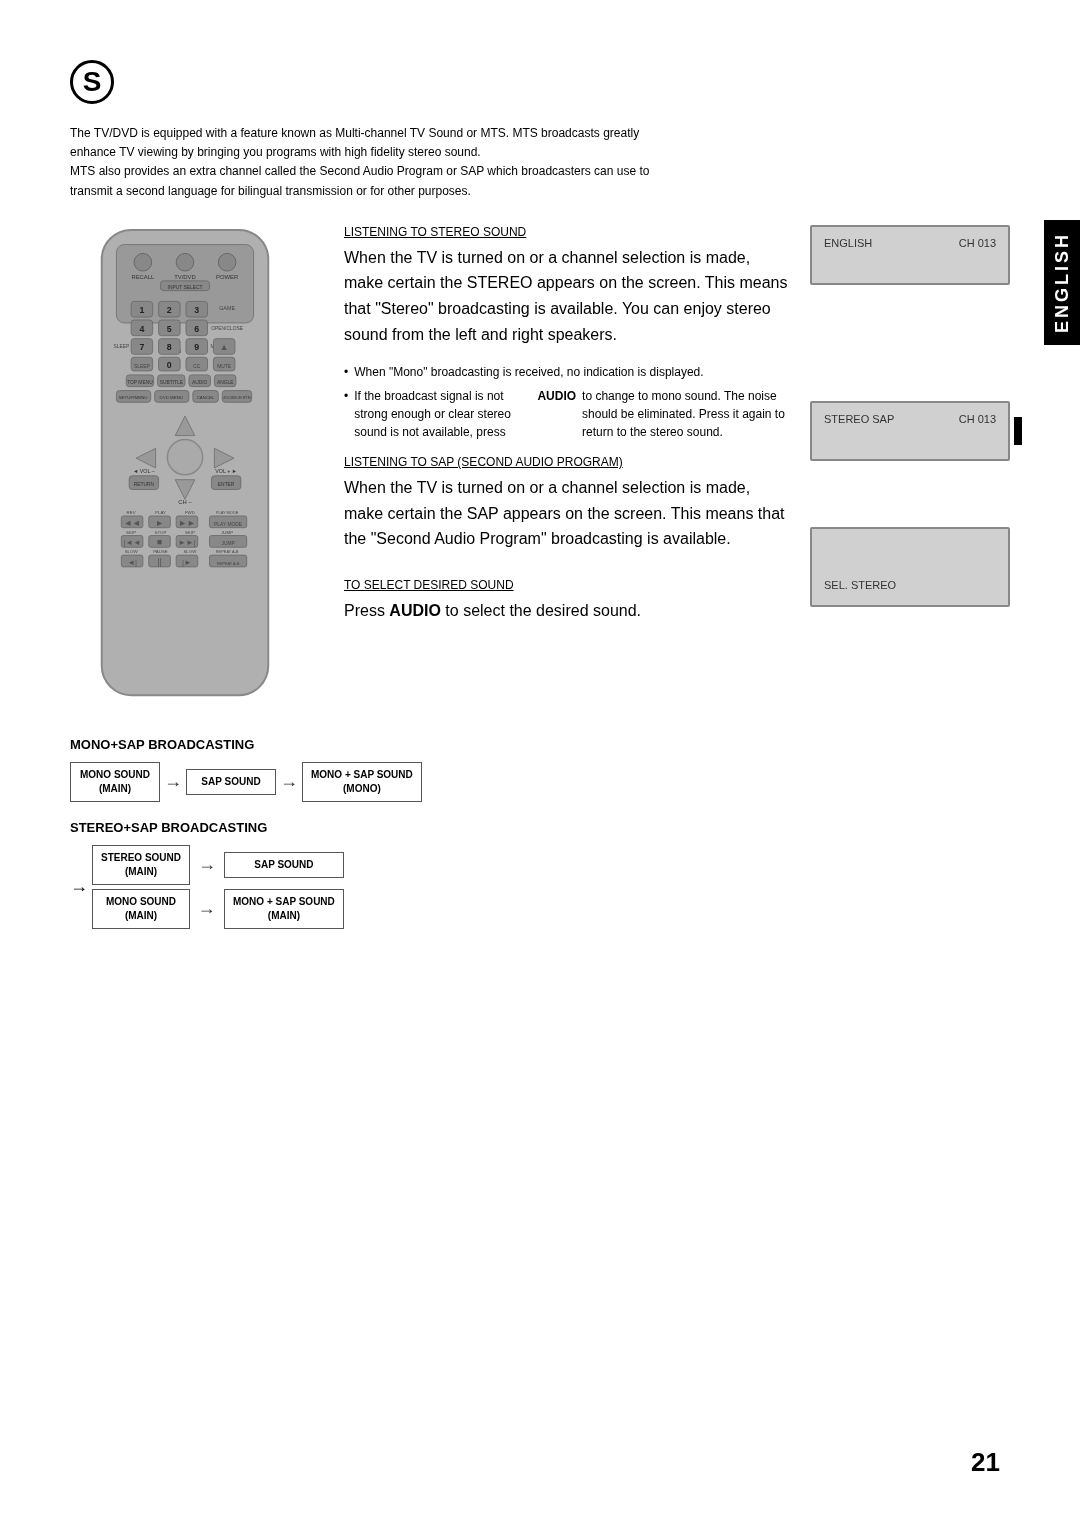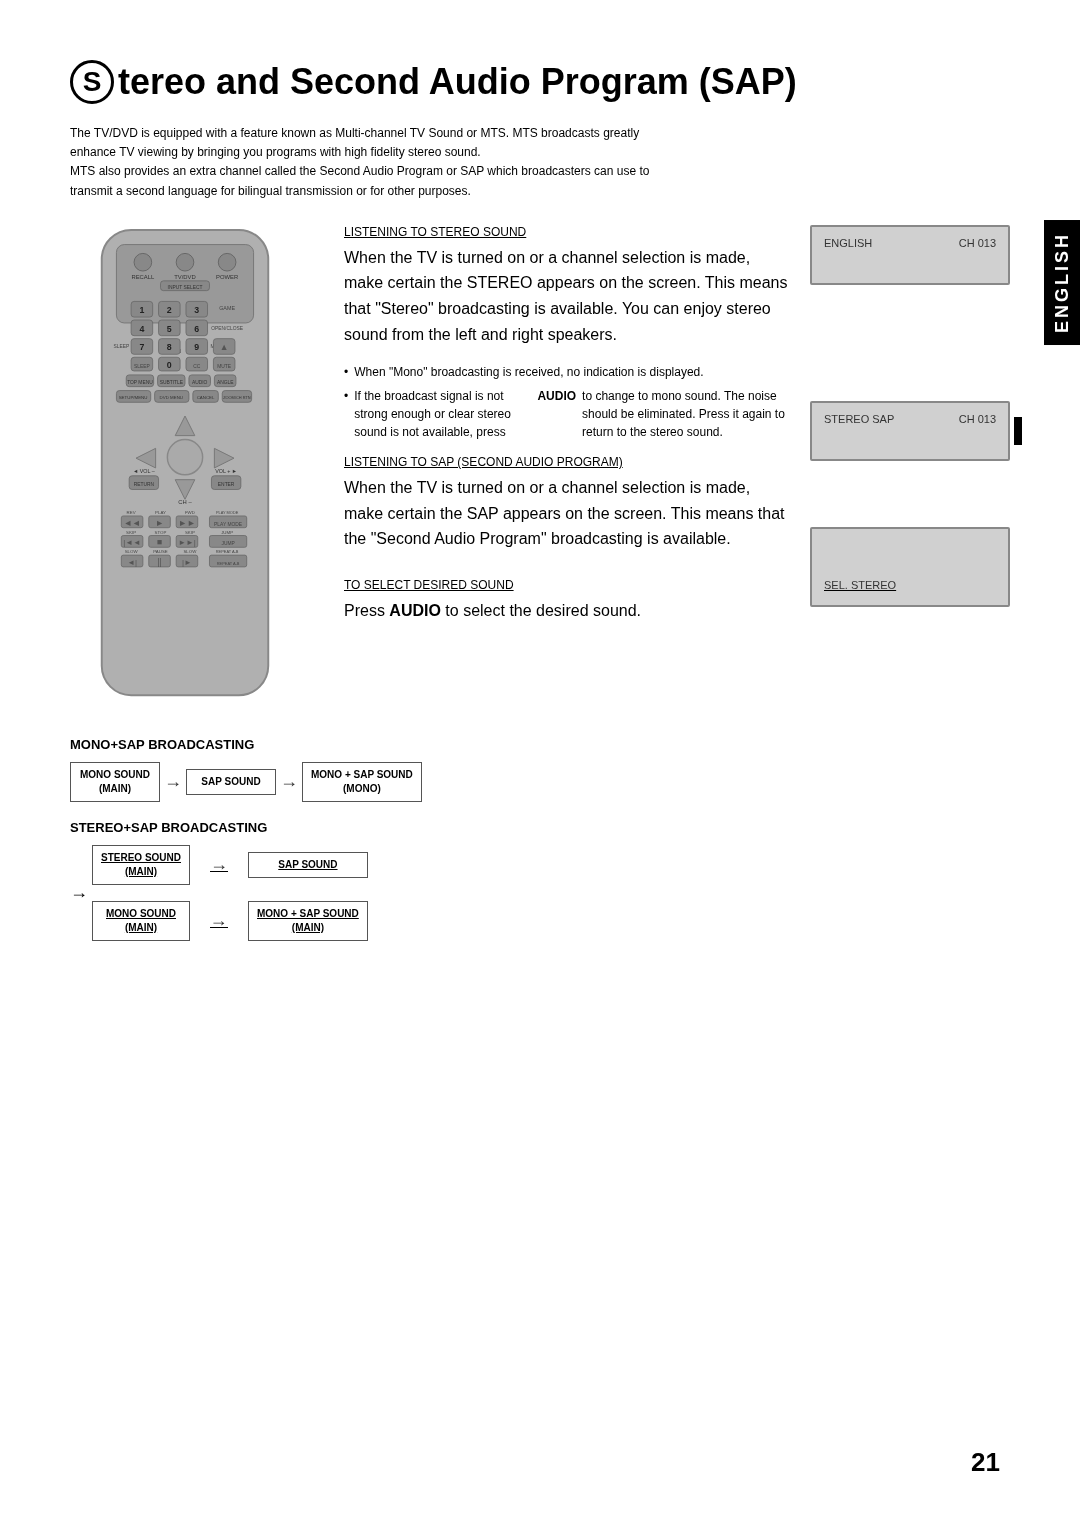--- a/index.html
+++ b/index.html
@@ -210,21 +210,20 @@
 <body>
 
 <div class="page">
 
   <div class="english-tab">ENGLISH</div>
 
   <div class="page-number">21</div>
 
   <div class="title">
     <span class="title-circle">S</span>
-      <span>tereo and Second Audio Program (SAP)</span>
   </div>
 
   <div class="intro-text">
     <span>The TV/DVD is equipped with a feature known as Multi-channel TV Sound or MTS. MTS broadcasts greatly</span><br>
     <span>enhance TV viewing by bringing you programs with high fidelity stereo sound.</span><br>
     <span>MTS also provides an extra channel called the Second Audio Program or SAP which broadcasters can use to</span><br>
     <span>transmit a second language for bilingual transmission or for other purposes.</span>
   </div>
 
   <div class="main-layout">
@@ -412,21 +411,21 @@
 
         <div class="tv-screen" style="margin-top: 100px; position: relative;">
 
           <div style="position:absolute; right:-14px; top:50%; transform:translateY(-50%); width:8px; height:28px; background:#000;"></div>
           <div class="tv-screen-text">
             <span>STEREO  SAP</span>
             <span>CH 013</span>
           </div>
         </div>
 
-        <div class="tv-screen" style="margin-top: 50px; min-height: 80px; text-decoration: underline;">
+        <div class="tv-screen" style="margin-top: 50px; min-height: 80px;">
           <div class="tv-screen-bottom" style="margin-top: 40px;">
             <span>SEL. STEREO</span>
           </div>
         </div>
 
       </div>
 
     </div>
   </div>
 
@@ -444,21 +443,21 @@
     </div>
 
     <div>
       <div class="broadcasting-title">STEREO+SAP BROADCASTING</div>
       <div style="display: flex; align-items: stretch; gap: 0;">
 
         <div style="display:flex; align-items:center; margin-right:4px;">
           <span style="font-size:18px;">→</span>
         </div>
 
-        <div style="display: grid; grid-template-columns: auto auto auto auto; grid-template-rows: auto auto; gap: 16px; align-items: center; text-decoration: underline;">
+        <div style="display: grid; grid-template-columns: auto auto auto auto; grid-template-rows: auto auto; gap: 4px; align-items: center;">
 
           <div class="flow-box">STEREO SOUND<br>(MAIN)</div>
           <span class="flow-arrow" style="text-align:center;">→</span>
           <div class="flow-box">SAP SOUND</div>
           <div></div>
 
           <div class="flow-box">MONO SOUND<br>(MAIN)</div>
           <span class="flow-arrow" style="text-align:center; transform:scaleX(-1); display:inline-block;">←</span>
           <div class="flow-box">MONO + SAP SOUND<br>(MAIN)</div>
           <div></div>

